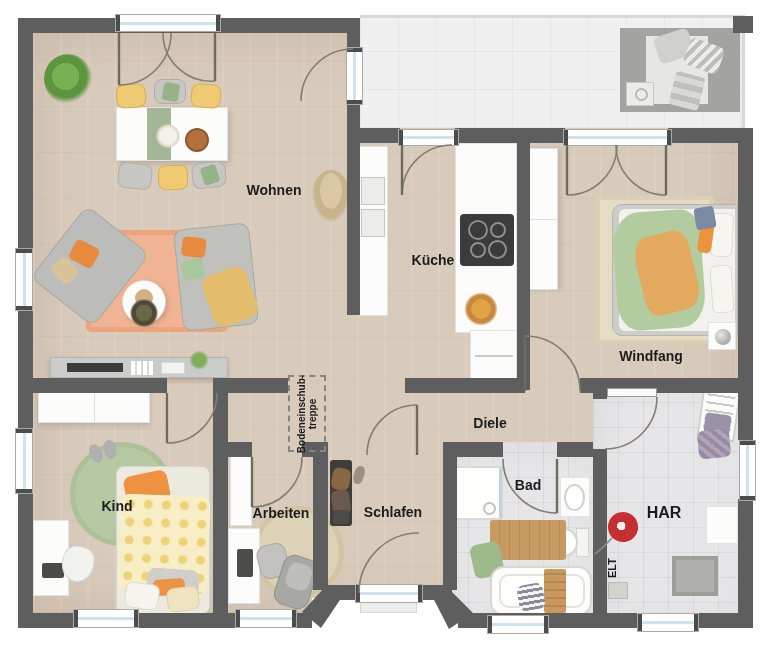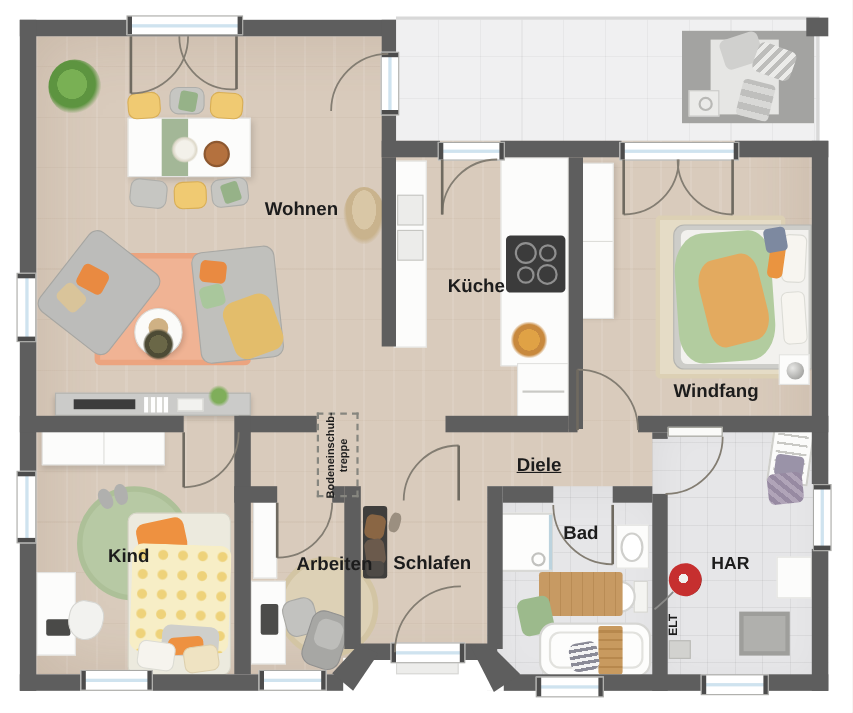--- a/index.html
+++ b/index.html
@@ -26,21 +26,21 @@
   .chair-y{background:#f0ca72;border:1px solid #d8ae55;border-radius:8px;}
   .chair-g{background:#c6c6c2;border:1px solid #aeaeaa;border-radius:8px;}
   .win{position:absolute;z-index:5;background:#ffffff;border:1px solid #a9a9a6;}
   .win.h::before{content:"";position:absolute;left:2px;right:2px;top:50%;margin-top:-1.5px;height:3px;background:#cfe3ef;}
   .win.v::before{content:"";position:absolute;top:2px;bottom:2px;left:50%;margin-left:-1.5px;width:3px;background:#cfe3ef;}
   .win.h::after{content:"";position:absolute;top:0;bottom:0;left:0;width:4px;background:#4c4c4c;box-shadow:calc(100% ) 0 0 #4c4c4c;}
   .win .capr{position:absolute;top:0;bottom:0;right:0;width:4px;background:#4c4c4c;}
   .win.v::after{content:"";position:absolute;left:0;right:0;top:0;height:4px;background:#4c4c4c;}
   .win .capb{position:absolute;left:0;right:0;bottom:0;height:4px;background:#4c4c4c;}
   svg.overlay{position:absolute;left:0;top:0;z-index:6;pointer-events:none;}
-  .lbl{position:absolute;z-index:7;color:#1c1c1c;font-weight:bold;font-size:17px;transform:translate(-50%,-50%);white-space:nowrap;}
+  .lbl{position:absolute;z-index:7;color:#1c1c1c;font-weight:bold;font-size:14px;transform:translate(-50%,-50%);white-space:nowrap;}
   .attic{position:absolute;z-index:7;border:2px dashed #86867f;}
   .attic .txt{position:absolute;left:50%;top:50%;transform:translate(-50%,-50%) rotate(-90deg);font-size:10px;font-weight:bold;color:#1c1c1c;text-align:center;line-height:11px;white-space:nowrap;}
   .vlbl{position:absolute;z-index:7;color:#1c1c1c;font-weight:bold;font-size:11px;transform:translate(-50%,-50%) rotate(-90deg);white-space:nowrap;}
   .burner{position:absolute;border:2px solid #8f8f8f;border-radius:50%;}
 </style>
 </head>
 <body>
 
 <div id="plan">
 
@@ -300,23 +300,23 @@
       <line x1="417" y1="405" x2="417" y2="455"></line>
       <line x1="557" y1="459" x2="557" y2="513"></line>
       <line x1="525" y1="336" x2="525" y2="391"></line>
     </g>
     <path d="M612,538 C605,546 601,549 595,554" stroke="#8a8a88" stroke-width="1.6" fill="none"></path>
   </svg>
 
   <div class="lbl" style="left:274px;top:190px;">Wohnen</div>
   <div class="lbl" style="left:433px;top:260px;">Küche</div>
   <div class="lbl" style="left:651px;top:356px;">Windfang</div>
-  <div class="lbl" style="left:490px;top:423px;text-decoration:underline;">Diele</div>
+  <div class="lbl" style="left:490px;top:423px;">Diele</div>
   <div class="lbl" style="left:117px;top:506px;">Kind</div>
-  <div class="lbl" style="left:281px;top:513px;margin-left:23px;">Arbeiten</div>
+  <div class="lbl" style="left:281px;top:513px;">Arbeiten</div>
   <div class="lbl" style="left:393px;top:512px;">Schlafen</div>
   <div class="lbl" style="left:528px;top:485px;">Bad</div>
   <div class="lbl" style="left:664px;top:513px;font-size:16px;">HAR</div>
   <div class="attic" style="left:288px;top:375px;width:34px;height:73px;">
     <div class="txt">
       <div>Bodeneinschub-</div>
       <div>treppe</div>
     </div>
   </div>
   <div class="vlbl" style="left:612px;top:568px;">ELT</div>

